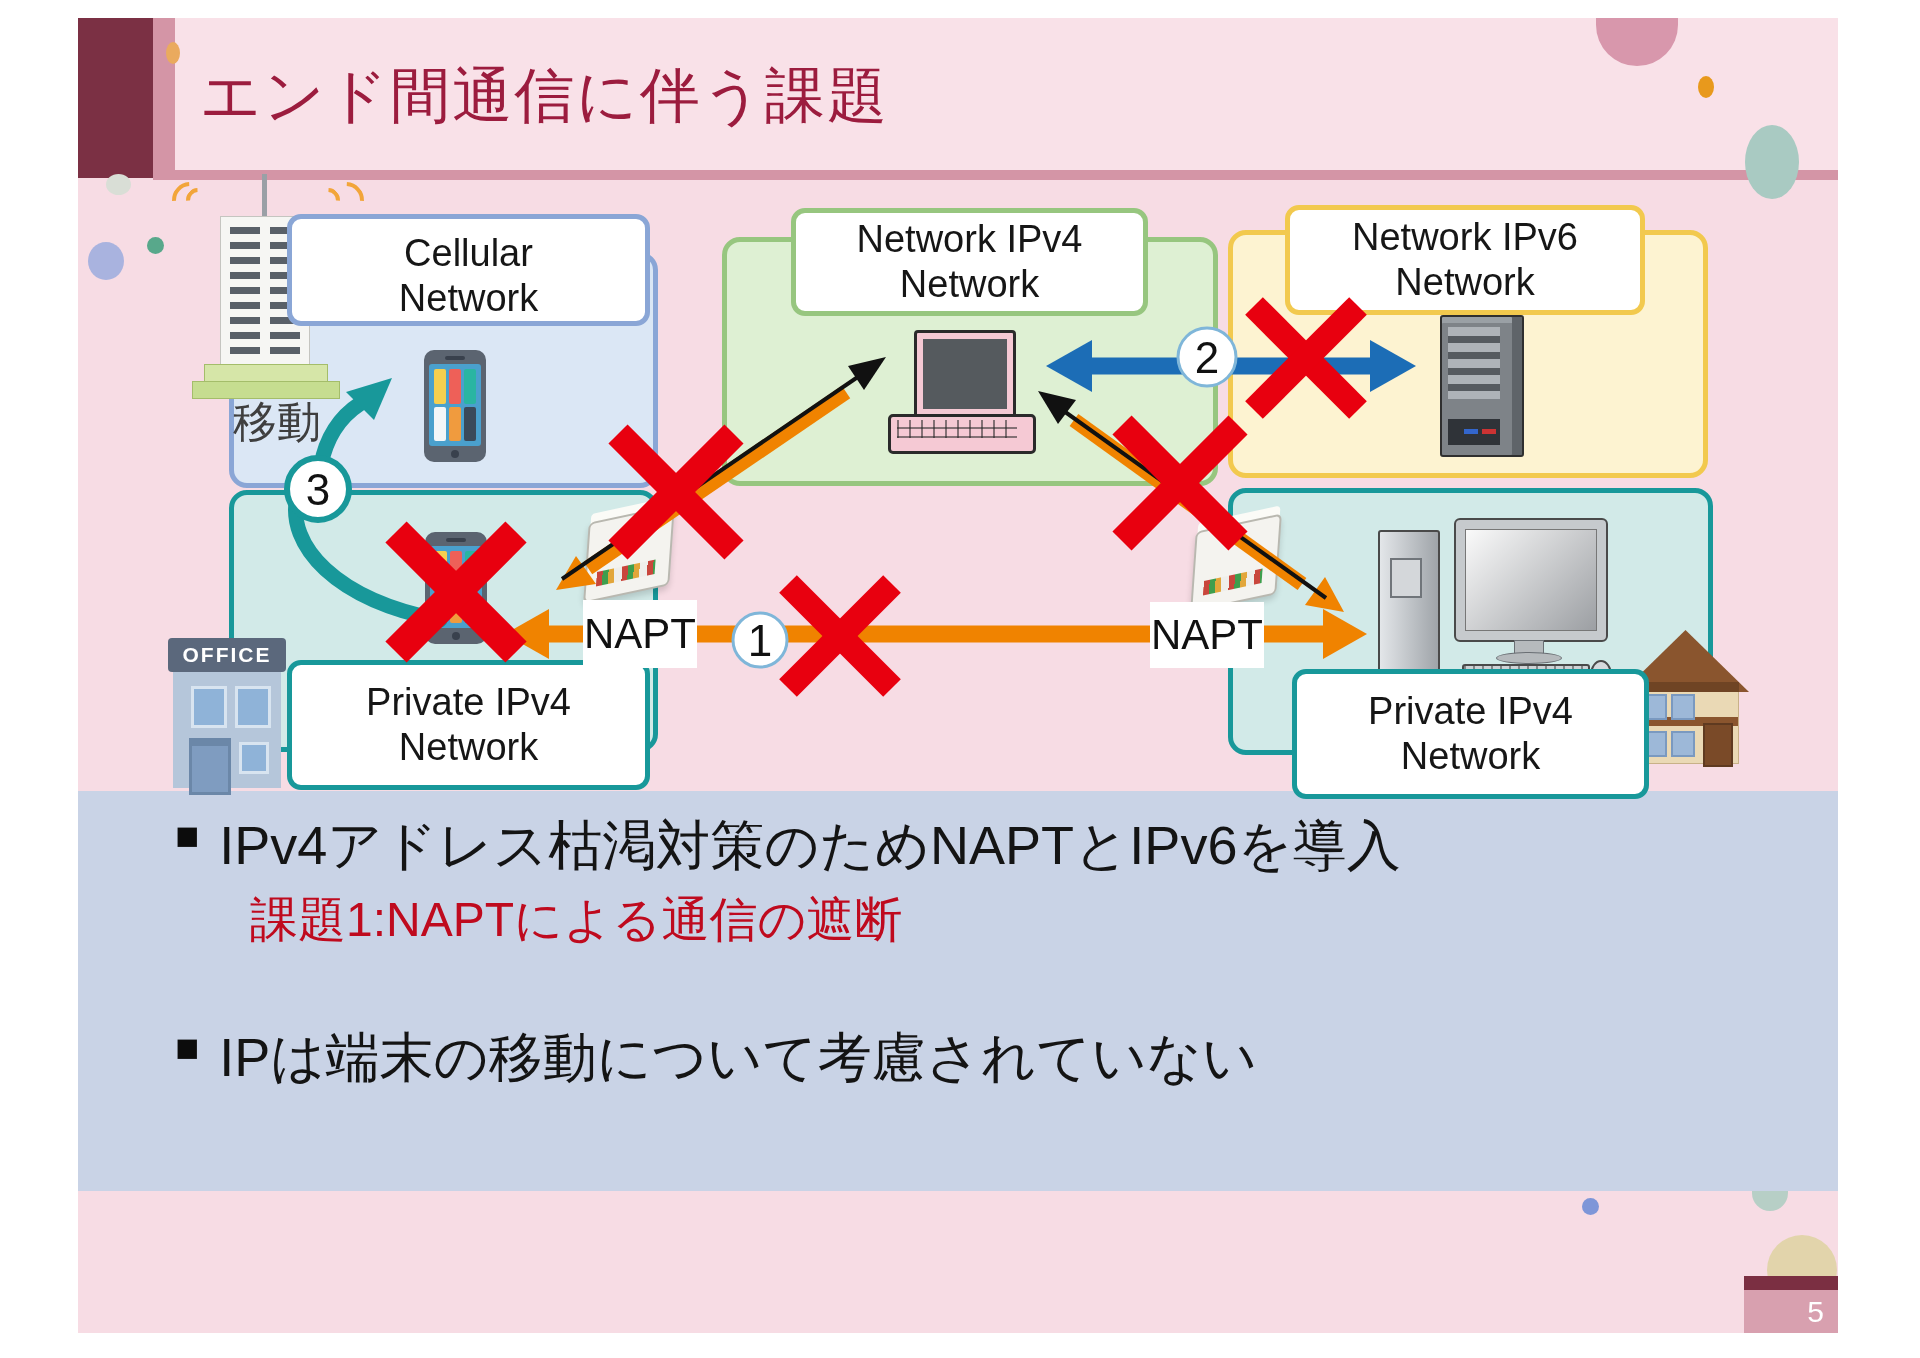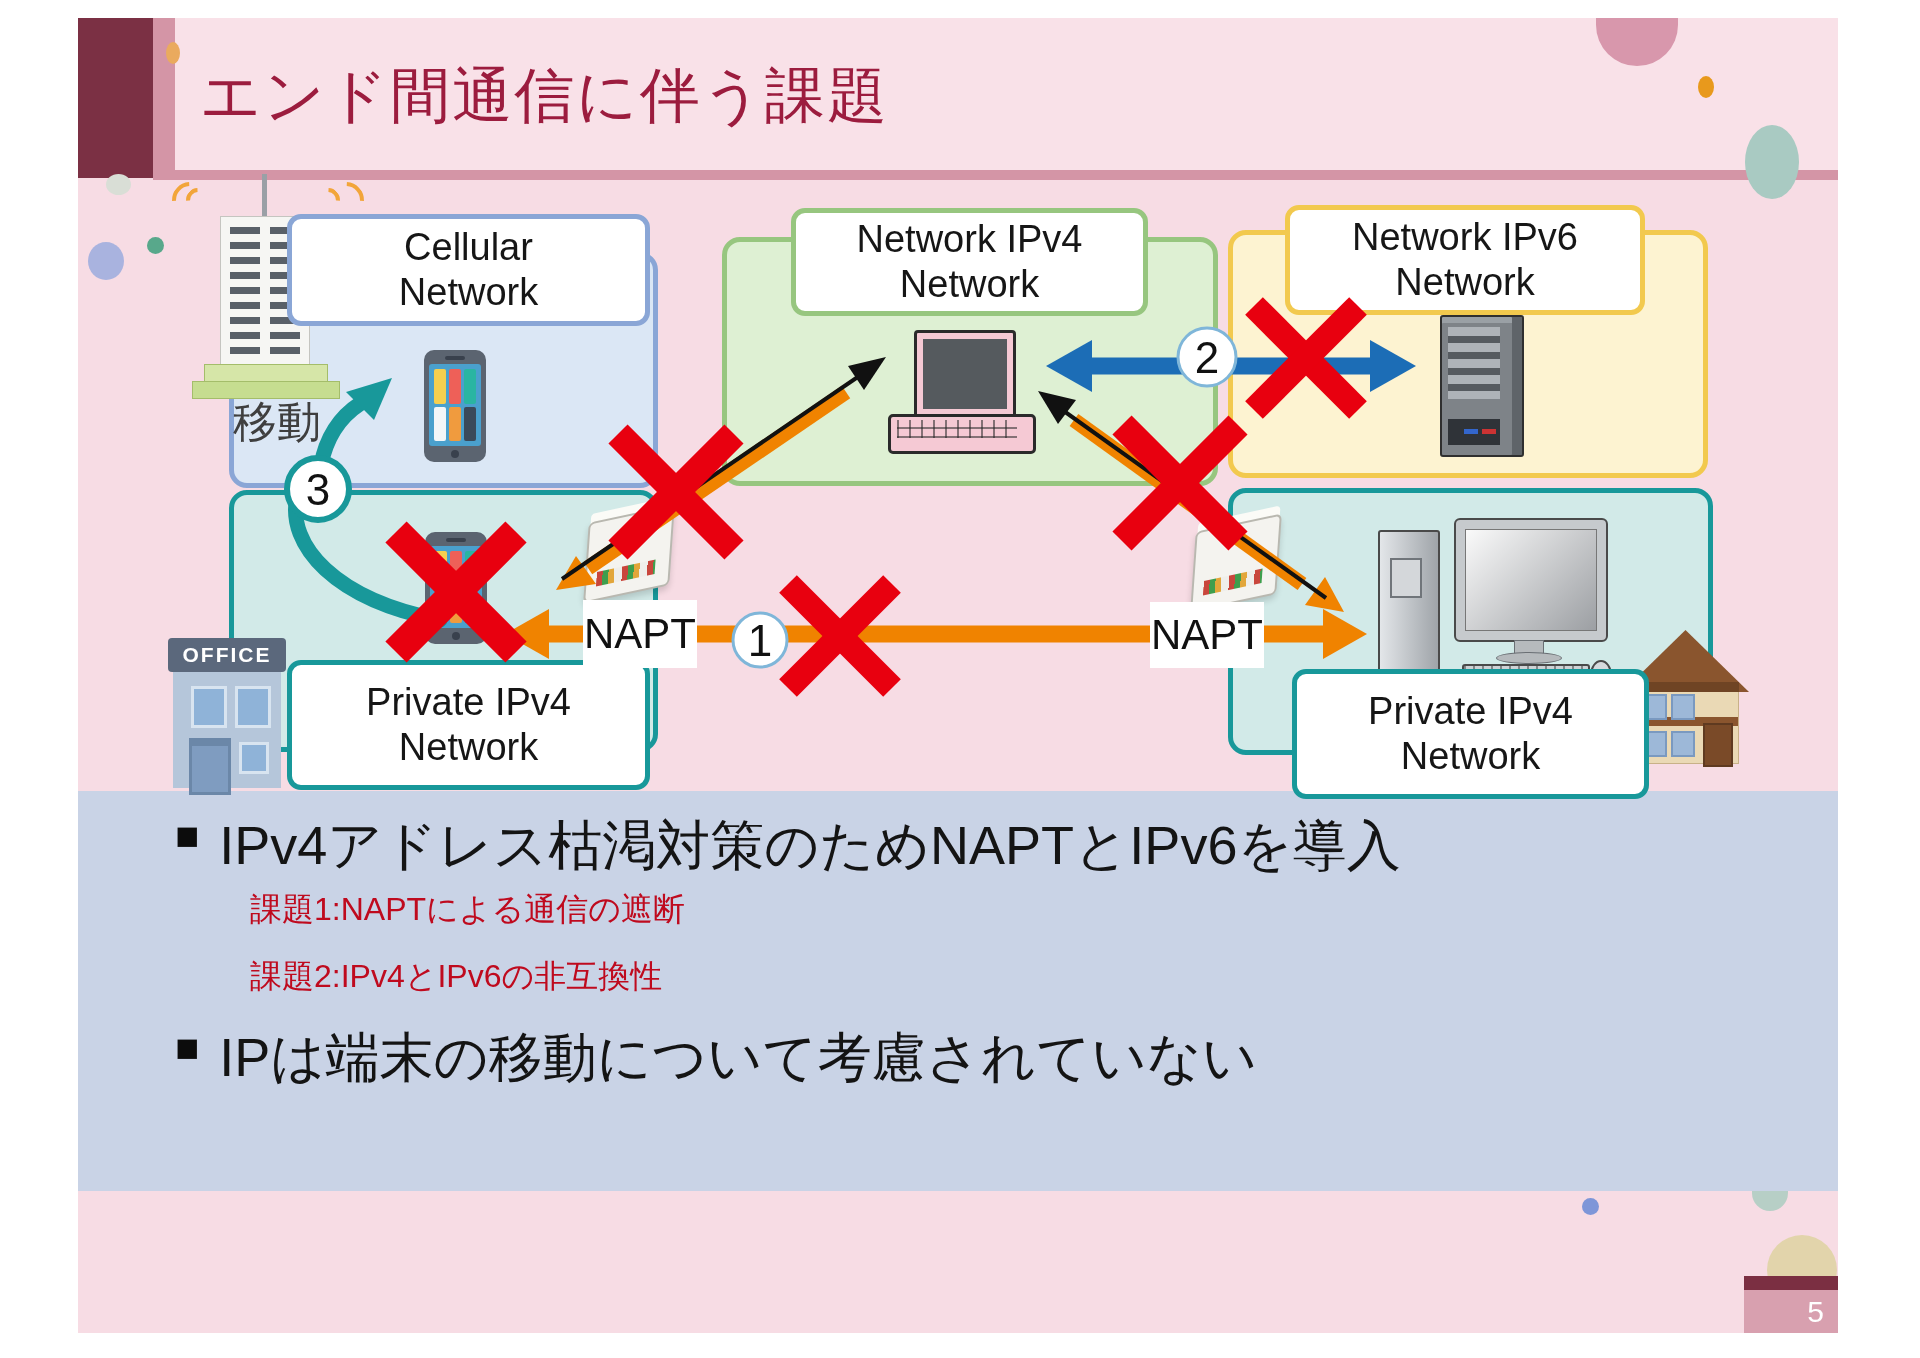--- a/index.html
+++ b/index.html
@@ -32,21 +32,21 @@
   .region{border-radius:18px;border:5px solid;z-index:1;}
   #region-cellular{left:229px;top:252px;width:419px;height:226px;background:#dbe7f5;border-color:#8aa6d6;}
   #region-ipv4{left:722px;top:237px;width:486px;height:239px;background:#def0d3;border-color:#97c67f;}
   #region-ipv6{left:1228px;top:230px;width:470px;height:238px;background:#fdf3d1;border-color:#f2c94e;}
   #region-privL{left:229px;top:490px;width:419px;height:252px;background:#d2eae8;border-color:#18989a;}
   #region-privR{left:1228px;top:488px;width:475px;height:257px;background:#d2eae8;border-color:#18989a;}
 
   .netlabel{z-index:4;background:#fff;border:5px solid;border-radius:14px;
     display:flex;flex-direction:column;align-items:center;justify-content:center;
     font-size:38px;line-height:1.18;color:#161616;text-align:center;}
-  #label-cellular{left:287px;top:214px;width:353px;height:102px;border-color:#8aa6d6;}
+  #label-cellular{left:287px;top:214px;width:353px;height:102px;border-color:#8aa6d6;justify-content:flex-end;}
   #label-ipv4{left:791px;top:208px;width:347px;height:98px;border-color:#97c67f;}
   #label-ipv6{left:1285px;top:205px;width:350px;height:100px;border-color:#f2c94e;}
   #label-privL{left:287px;top:660px;width:353px;height:120px;border-color:#18989a;}
   #label-privR{left:1292px;top:669px;width:347px;height:120px;border-color:#18989a;}
   .naptlabel{z-index:4;background:#fff;display:flex;align-items:center;justify-content:center;
     font-size:42px;color:#111;}
   #napt-left{left:583px;top:600px;width:114px;height:68px;}
   #napt-right{left:1150px;top:602px;width:114px;height:66px;}
   #move-label{left:233px;top:393px;font-size:44px;color:#3f3f3f;z-index:3;}
 
@@ -133,21 +133,21 @@
   .hband{left:0;top:28px;width:103px;height:9px;background:#8a552e;}
   .hw{width:20px;height:22px;background:#9db8d8;border:2px solid #7a99c0;}
   .hw1{left:8px;top:5px;} .hw2{left:36px;top:5px;} .hw3{left:8px;top:42px;} .hw4{left:36px;top:42px;}
   .hdoor{left:68px;top:34px;width:26px;height:40px;background:#7a4a28;border:2px solid #5f3a20;}
 
   
   #blue-band{left:78px;top:791px;width:1760px;height:400px;background:#c9d3e6;z-index:1;}
   .bullet-row{z-index:2;display:flex;align-items:flex-start;white-space:nowrap;}
   .bsq{font-size:40px;color:#0c0c0c;margin-right:20px;line-height:1.25;}
   .btext-main{font-size:54px;color:#141414;}
-  .btext-issue{font-size:32px;color:#bf0a1e;}
+  .btext-issue{font-size:48px;color:#bf0a1e;}
   #bl1{left:175px;top:810px;} #bl2{left:250px;top:888px;} #bl3{left:250px;top:955px;}
   #bl4{left:175px;top:1022px;} #bl5{left:250px;top:1100px;}
 
   
   #banner{left:280px;top:1212px;width:1417px;height:111px;background:#1173bf;border-radius:26px;
     display:flex;align-items:center;justify-content:center;z-index:3;}
   #banner span{color:#fff;font-size:61px;letter-spacing:3px;white-space:nowrap;}
   #tab-bar{left:1744px;top:1276px;width:94px;height:14px;background:#7b2f42;z-index:4;}
   #tab-body{left:1744px;top:1290px;width:94px;height:43px;background:#d8a0af;z-index:4;
     display:flex;align-items:center;justify-content:flex-end;padding-right:14px;box-sizing:border-box;}
@@ -373,23 +373,20 @@
   </svg>
 
   <div class="abs" id="blue-band"></div>
   <div class="abs bullet-row" id="bl1">
     <span class="bsq">■</span>
     <span class="btext-main">IPv4アドレス枯渇対策のためNAPTとIPv6を導入</span>
   </div>
   <div class="abs bullet-row" id="bl2">
     <span class="btext-issue">課題1:NAPTによる通信の遮断</span>
   </div>
-  <div class="abs bullet-row" id="bl3">
-    <span class="btext-issue">課題2:IPv4とIPv6の非互換性</span>
-  </div>
   <div class="abs bullet-row" id="bl4">
     <span class="bsq">■</span>
     <span class="btext-main">IPは端末の移動について考慮されていない</span>
   </div>
 
   <div class="abs" id="tab-bar"></div>
   <div class="abs" id="tab-body">
     <span>5</span>
   </div>
 </div>

